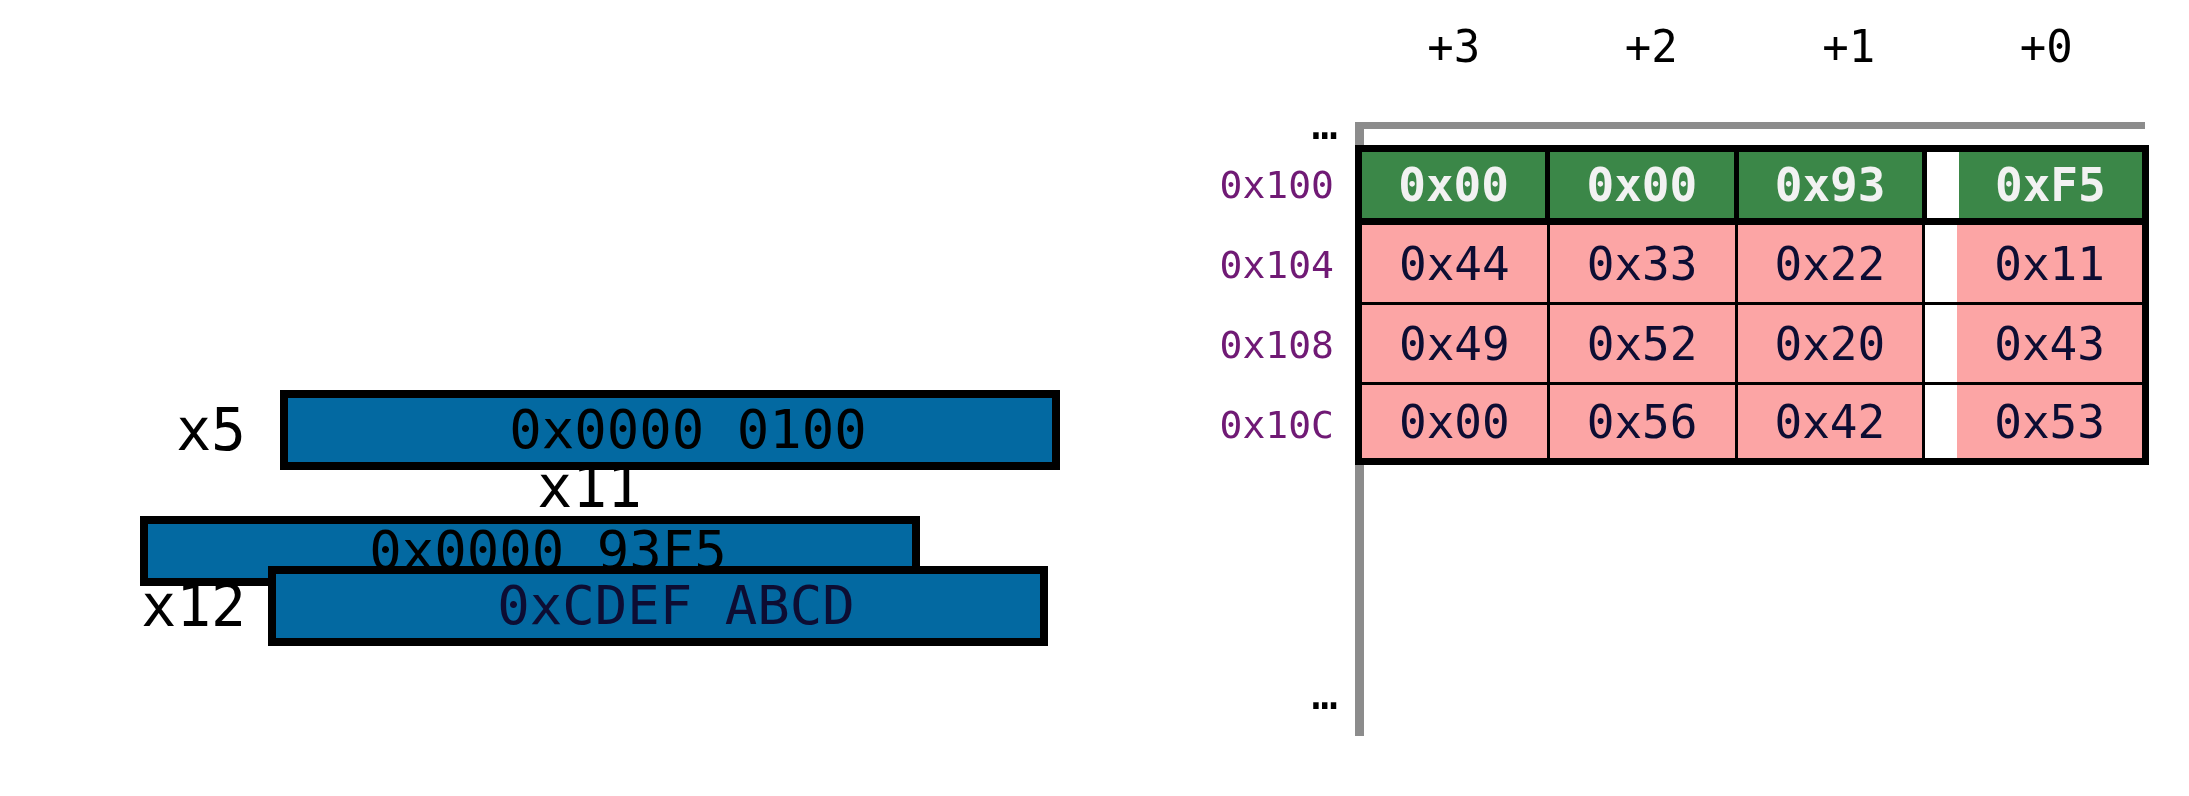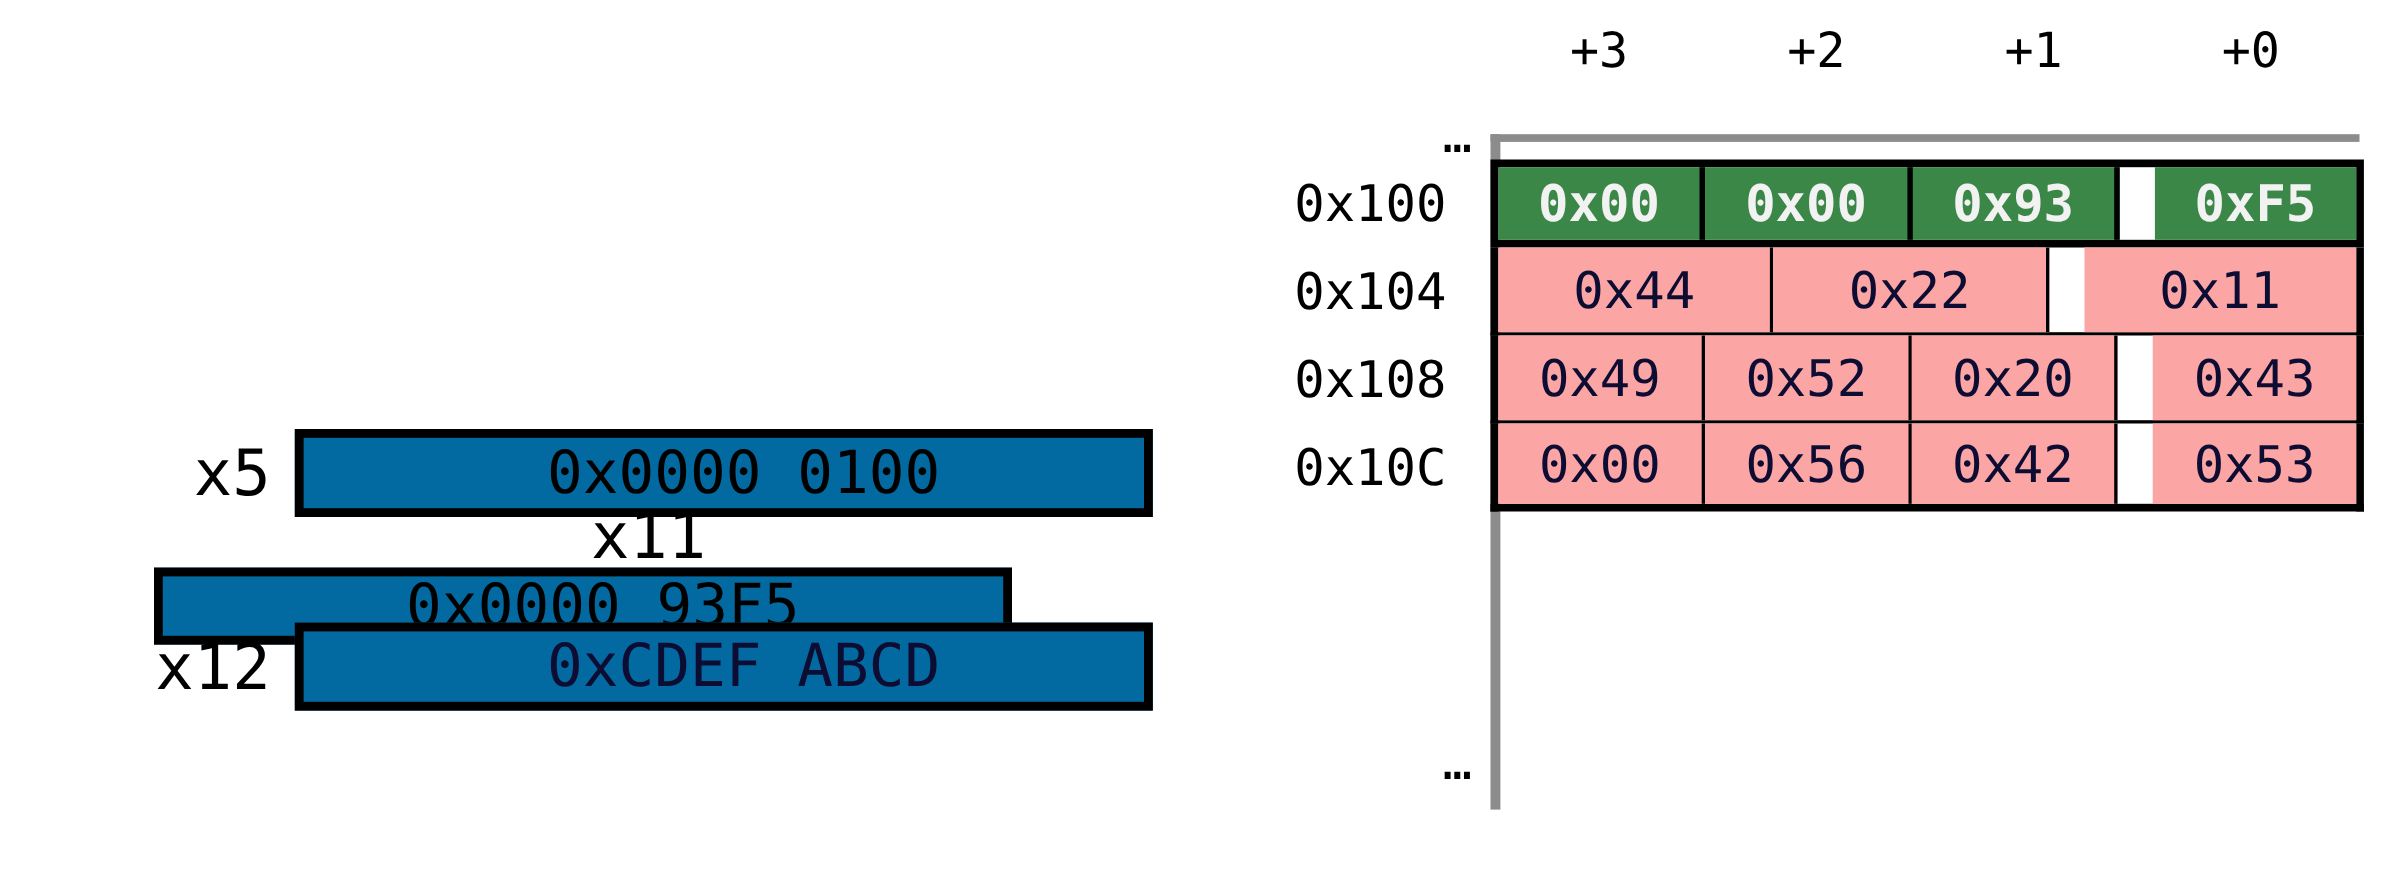--- a/index.html
+++ b/index.html
@@ -127,25 +127,25 @@
     display: flex;
     align-items: stretch;
     height: 80px;
   }
   .mem-row-label {
     width: 255px;
     flex: 0 0 255px;
     display: flex;
     align-items: center;
     justify-content: flex-end;
-    padding-right: 40px;
-    box-sizing: border-box;
-    font-size: 46px;
-    line-height: 1;
-    color: #000000;
+    padding-right: 21px;
+    box-sizing: border-box;
+    font-size: 38px;
+    line-height: 1;
+    color: #701a75;
   }
   .mem-cells {
     flex: 1 1 auto;
     display: flex;
     border-left: 7px solid #000000;
     border-right: 7px solid #000000;
     box-sizing: border-box;
   }
   .mem-cell {
     flex: 1 1 0;
@@ -180,21 +180,21 @@
   }
   .mem-row.plain:last-child .mem-cells {
     border-bottom: 7px solid #000000;
   }
 </style>
 </head>
 <body>
 
 <div id="register-panel">
 
-  <div class="reg-row" style="top:390px;">
+  <div class="reg-row" style="top:390px;gap:12px;">
     <div class="reg-label">x5</div>
     <div class="reg-box">
       <span class="reg-value">0x0000 0100</span>
     </div>
   </div>
 
   <div class="reg-row" style="top:458px;flex-direction:column;">
     <div class="reg-label">x11</div>
     <div class="reg-box">
       <span class="reg-value">0x0000 93F5</span>
@@ -233,20 +233,21 @@
         <div class="mem-cell">0x00</div>
         <div class="mem-cell">0x93</div>
         <div class="mem-cell">0xF5</div>
       </div>
     </div>
 
     <div class="mem-row plain">
       <div class="mem-row-label">0x104</div>
       <div class="mem-cells">
         <div class="mem-cell">0x44</div>
+        <div class="mem-cell">0x33</div>
         <div class="mem-cell">0x22</div>
         <div class="mem-cell">0x11</div>
       </div>
     </div>
 
     <div class="mem-row plain">
       <div class="mem-row-label">0x108</div>
       <div class="mem-cells">
         <div class="mem-cell">0x49</div>
         <div class="mem-cell">0x52</div>

